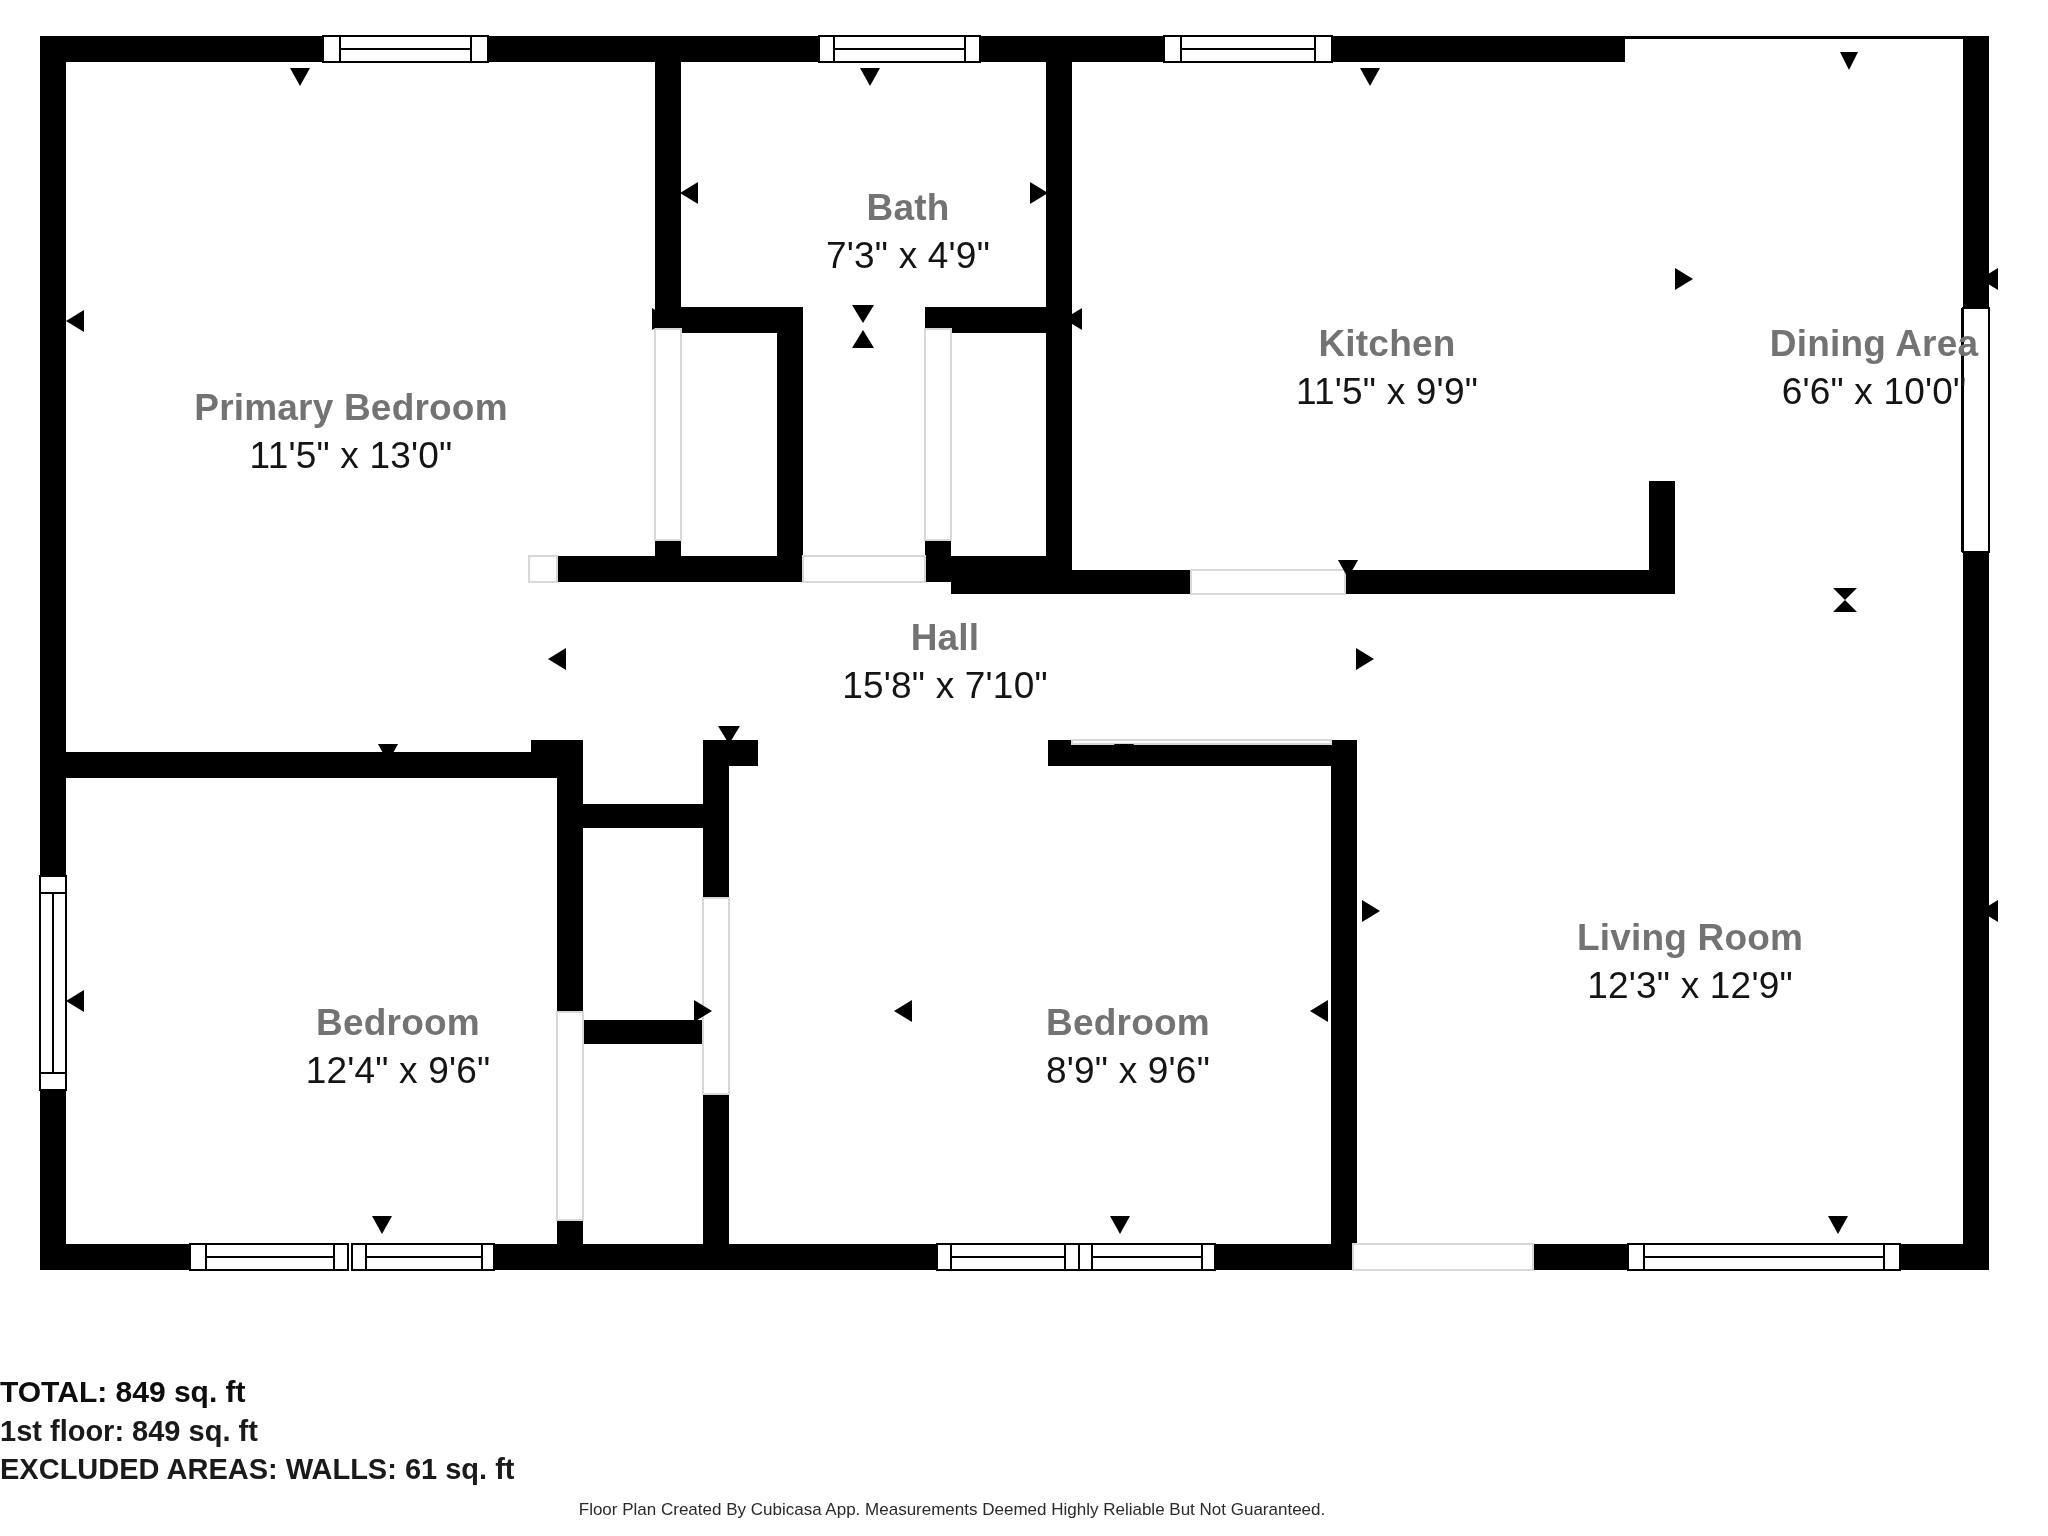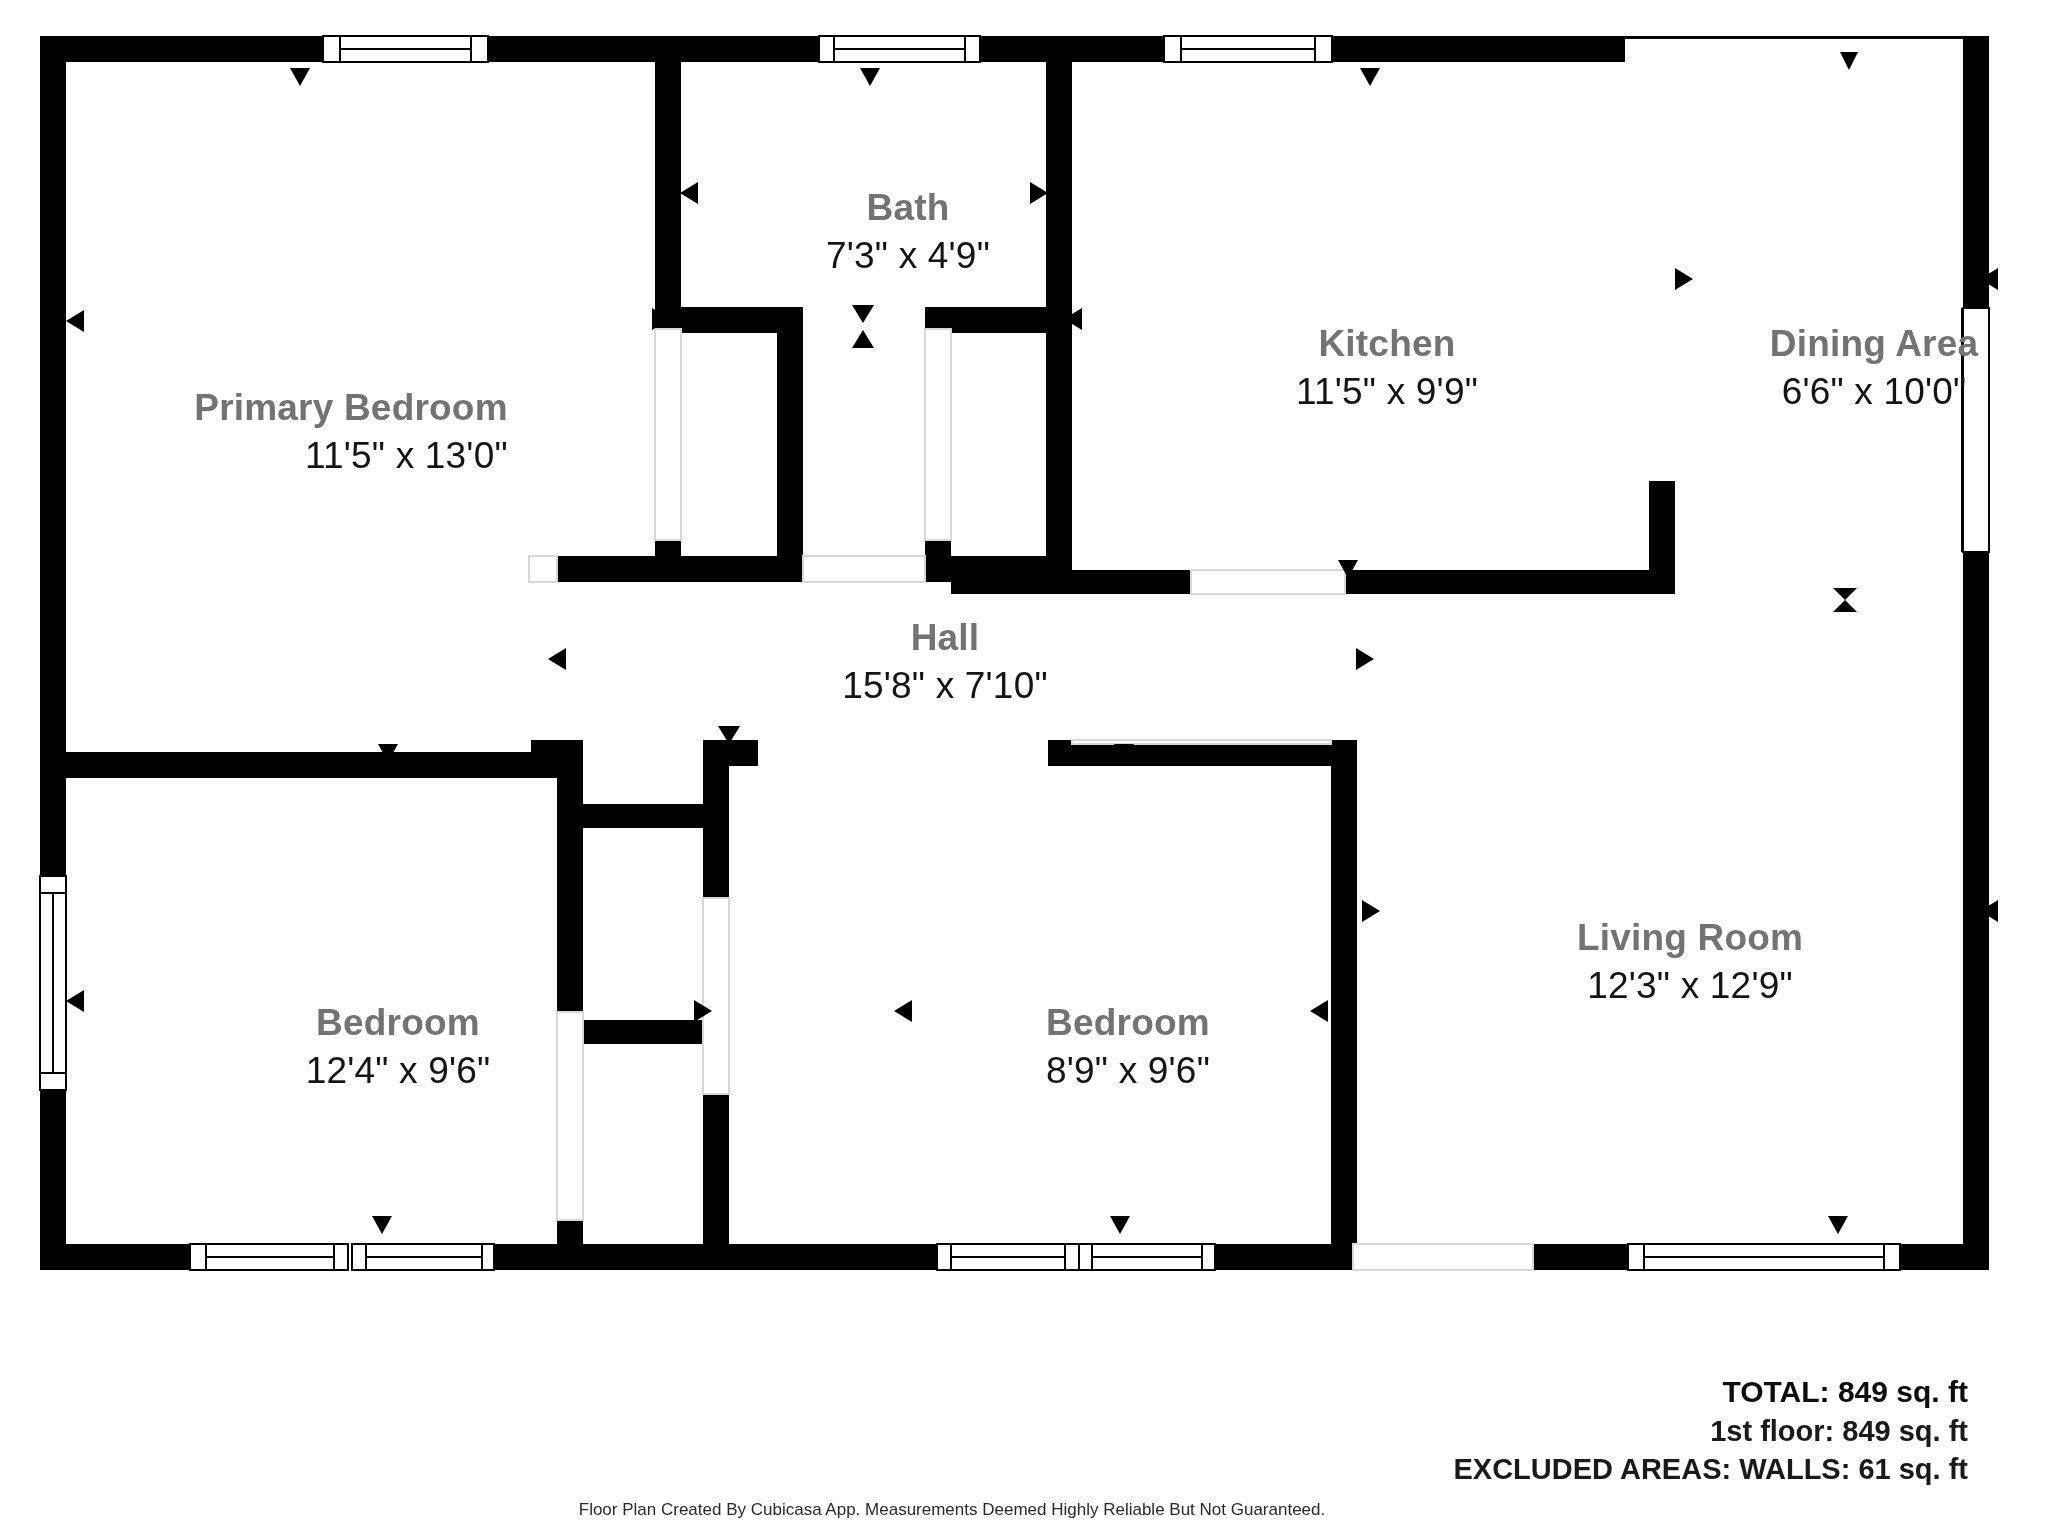--- a/index.html
+++ b/index.html
@@ -49,21 +49,21 @@
     font-weight: 400;
     letter-spacing: 0.2px;
     color: #141414;
     margin-top: 4px;
   }
   #summary-block {
     position: absolute;
     left: 0;
     top: 1372px;
     width: 1968px;
-    text-align: right;
+    text-align: left;
   }
   #summary-block .sum-total {
     font-size: 30px;
     font-weight: bold;
     color: #0d0d0d;
     line-height: 1.32;
   }
   #summary-block .sum-line {
     font-size: 29px;
     font-weight: 700;
@@ -263,21 +263,21 @@
       <polygon points="1110,1216 1130,1216 1120,1234"></polygon>
       <polygon points="1828,1216 1848,1216 1838,1234"></polygon>
 
       <g>
         <polygon points="1833,588 1857,588 1845,600"></polygon>
         <polygon points="1833,612 1857,612 1845,600"></polygon>
       </g>
     </g>
   </svg>
 
-  <div class="room-label" style="left:351px; top:432px;text-align:right;">
+  <div class="room-label" style="left:351px; top:432px;">
     <span class="rl-name">Primary Bedroom</span>
     <span class="rl-dims">11'5" x 13'0"</span>
   </div>
 
   <div class="room-label" style="left:908px; top:232px;">
     <span class="rl-name">Bath</span>
     <span class="rl-dims">7'3" x 4'9"</span>
   </div>
 
   <div class="room-label" style="left:1387px; top:368px;">

